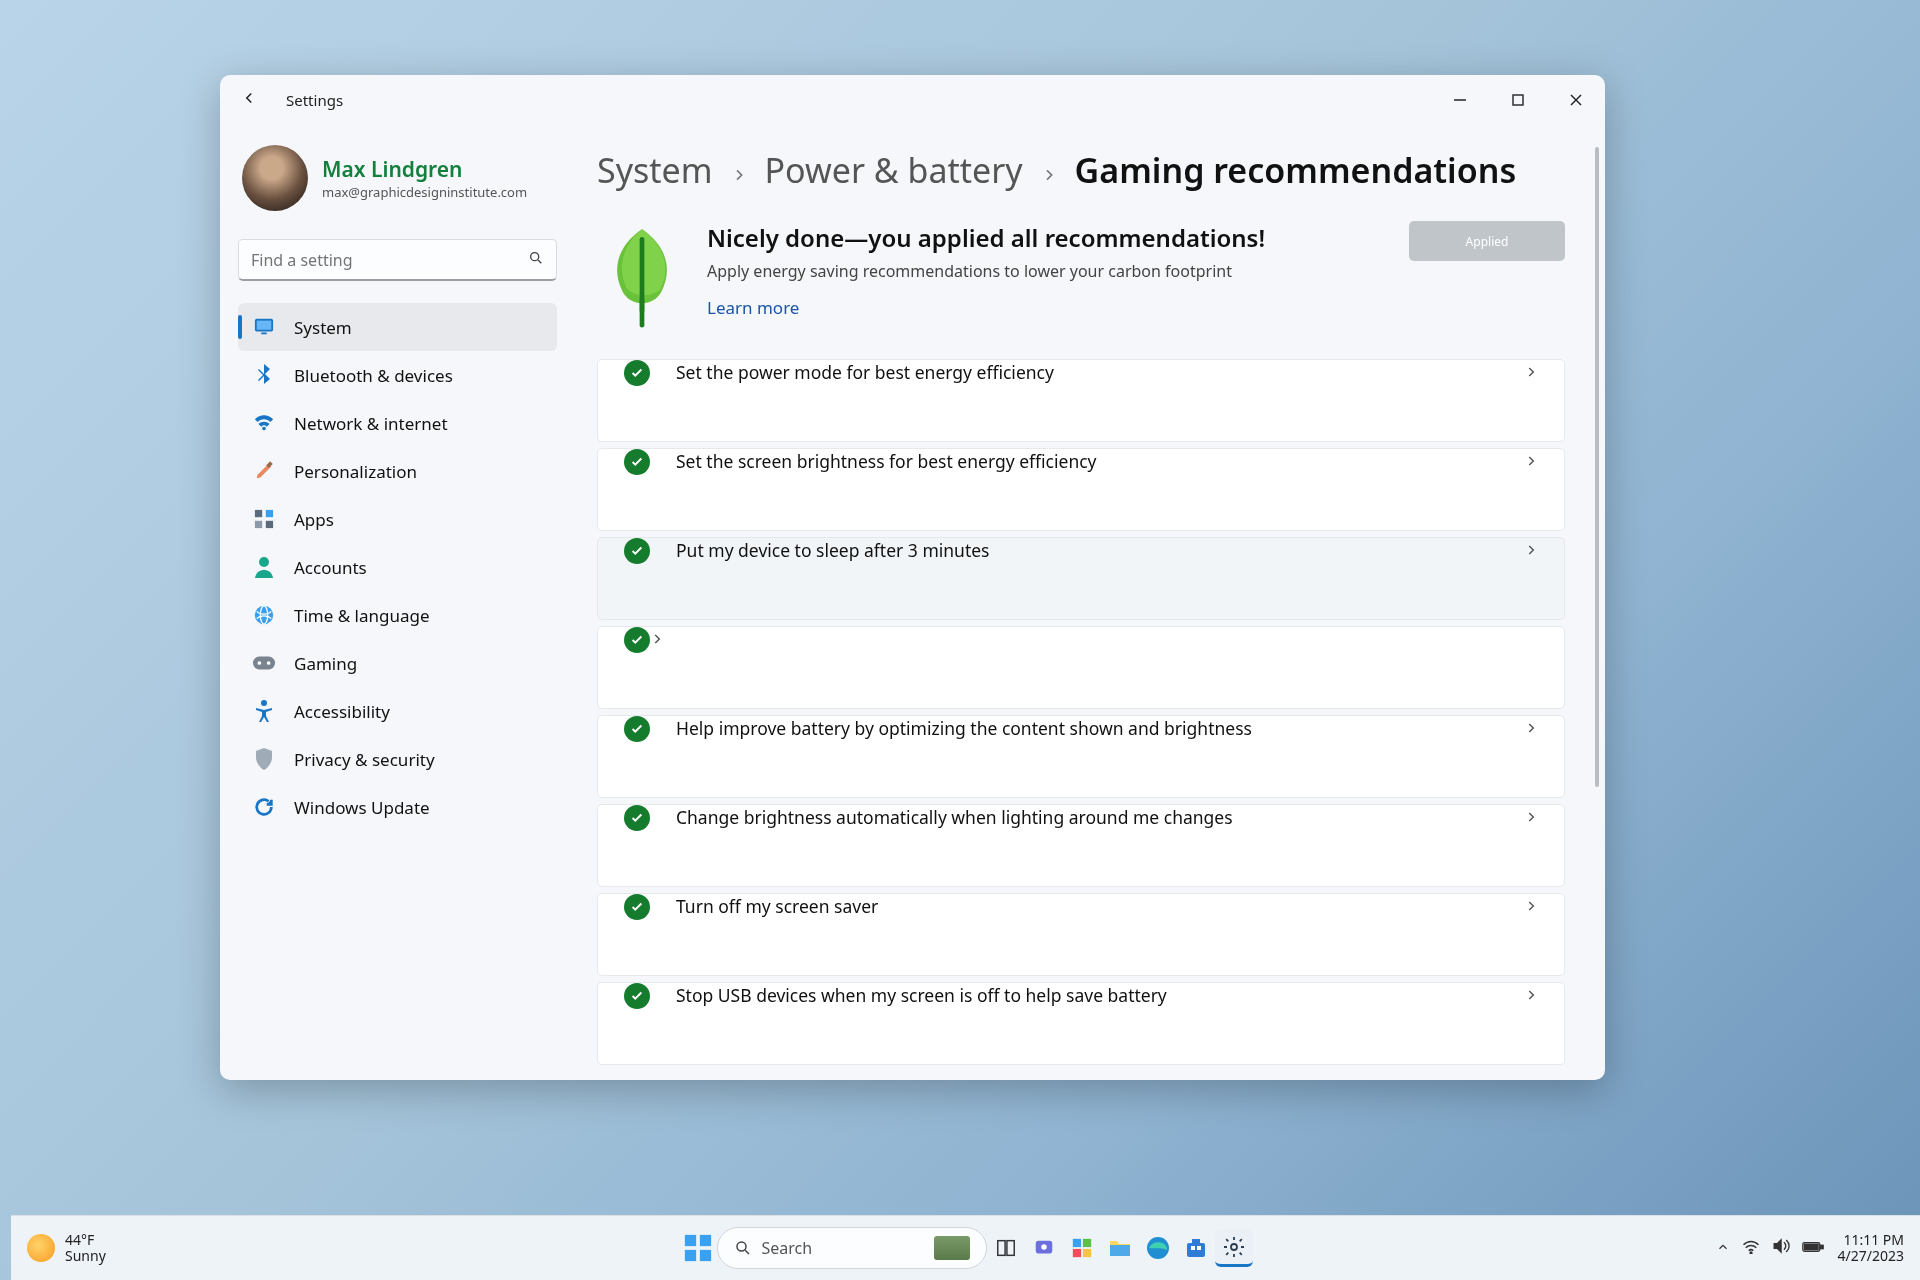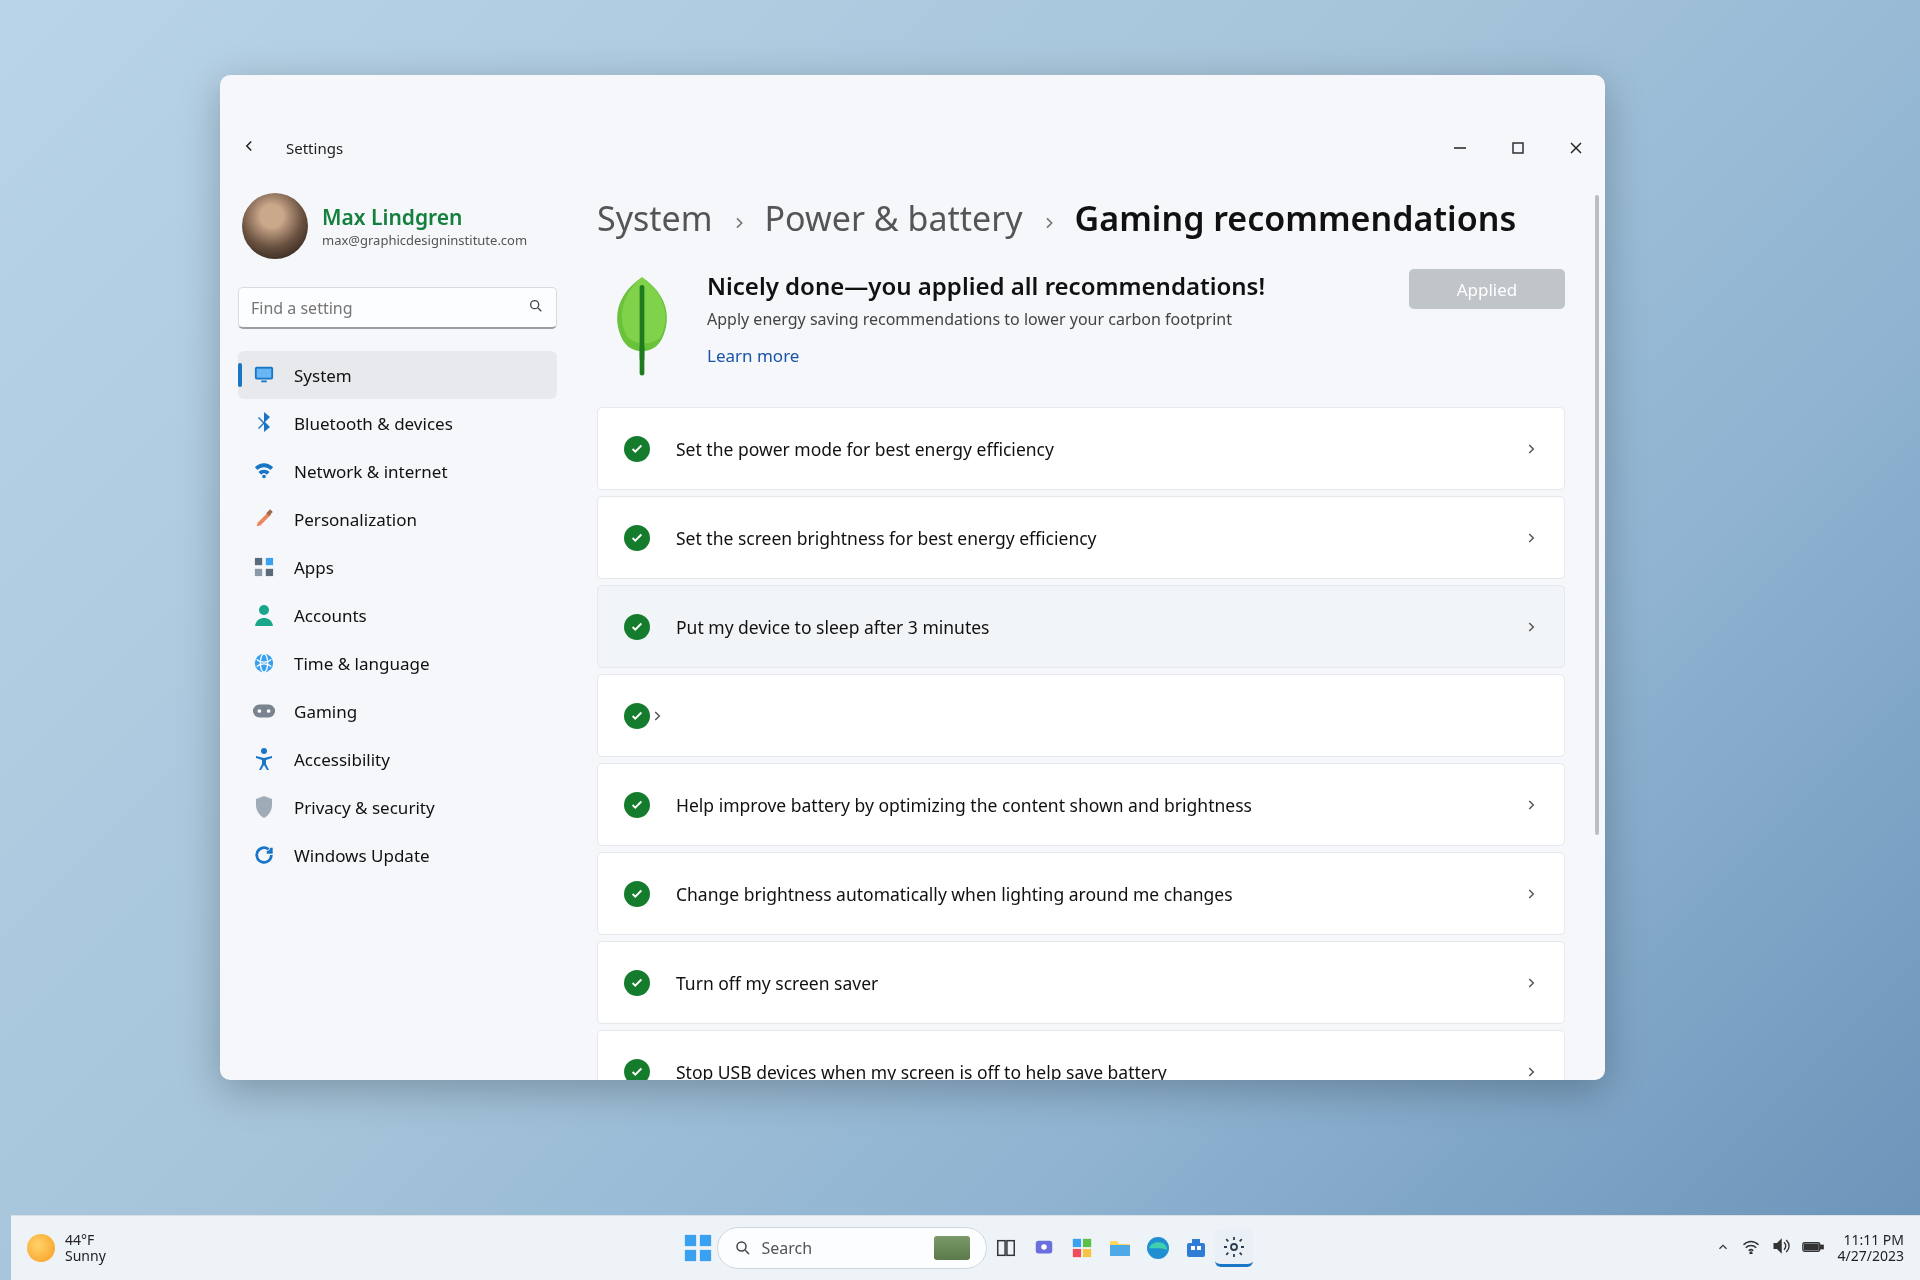--- a/index.html
+++ b/index.html
@@ -18,21 +18,20 @@
     box-shadow: 0 10px 40px rgba(0,0,0,0.25);
     display: flex;
     flex-direction: column;
     overflow: hidden;
   }
   .titlebar {
     height: 50px;
     display: flex;
     align-items: center;
     padding-left: 20px;
-    margin-top: 48px;
   }
   .back-arrow { width: 24px; font-size: 18px; color: #222; }
   .title-label { margin-left: 22px; font-size: 15px; color: #222; }
   .win-controls { margin-left: auto; display: flex; }
   .win-ctl { width: 58px; height: 50px; display: flex; align-items: center; justify-content: center; font-size: 14px; color: #222; }
   .win-ctl svg { width: 14px; height: 14px; }
 
   .body { flex: 1; display: flex; overflow: hidden; }
   .sidebar { width: 355px; padding: 0 18px; }
   .profile { display: flex; align-items: center; margin: 20px 8px 28px 4px; }
@@ -68,28 +67,28 @@
 
   .hero { display: flex; align-items: flex-start; margin-bottom: 28px; padding-right: 40px; }
   .leaf-icon { width: 90px; height: 110px; display: flex; align-items: center; justify-content: center; }
   .leaf-icon svg { width: 78px; height: 110px; }
   .hero-text { margin-left: 20px; flex: 1; }
   .hero-title { font-size: 24px; font-weight: 600; color: #111; }
   .hero-sub { font-size: 16px; color: #444; margin-top: 6px; }
   .learn-more { display: inline-block; margin-top: 14px; font-size: 17px; color: #1C54A8; }
   .applied-btn {
     margin-left: auto; width: 156px; height: 40px; border-radius: 5px;
-    background: #C0C5CA; color: #fff; font-size: 17px; display: flex;
+    background: #C0C5CA; color: #fff; font-size: 12px; display: flex;
     align-items: center; justify-content: center;
   }
 
   .rec-list { display: flex; flex-direction: column; gap: 6px; padding-right: 40px; }
   .rec {
     height: 83px; background: #fff; border: 1px solid #E6E9EC; border-radius: 5px;
-    display: flex; align-items: center; padding: 0 26px;
+    display: flex; align-items: flex-start; padding: 0 26px;
   }
   .rec.alt { background: #F2F5F8; }
   .check {
     width: 26px; height: 26px; border-radius: 50%; background: #167C2D;
     display: flex; align-items: center; justify-content: center; flex-shrink: 0;
   }
   .check svg { width: 14px; height: 14px; }
   .rec-label { margin-left: 26px; font-size: 17.5px; color: #111; flex: 1; }
   .chevron { color: #555; font-size: 18px; }
 

